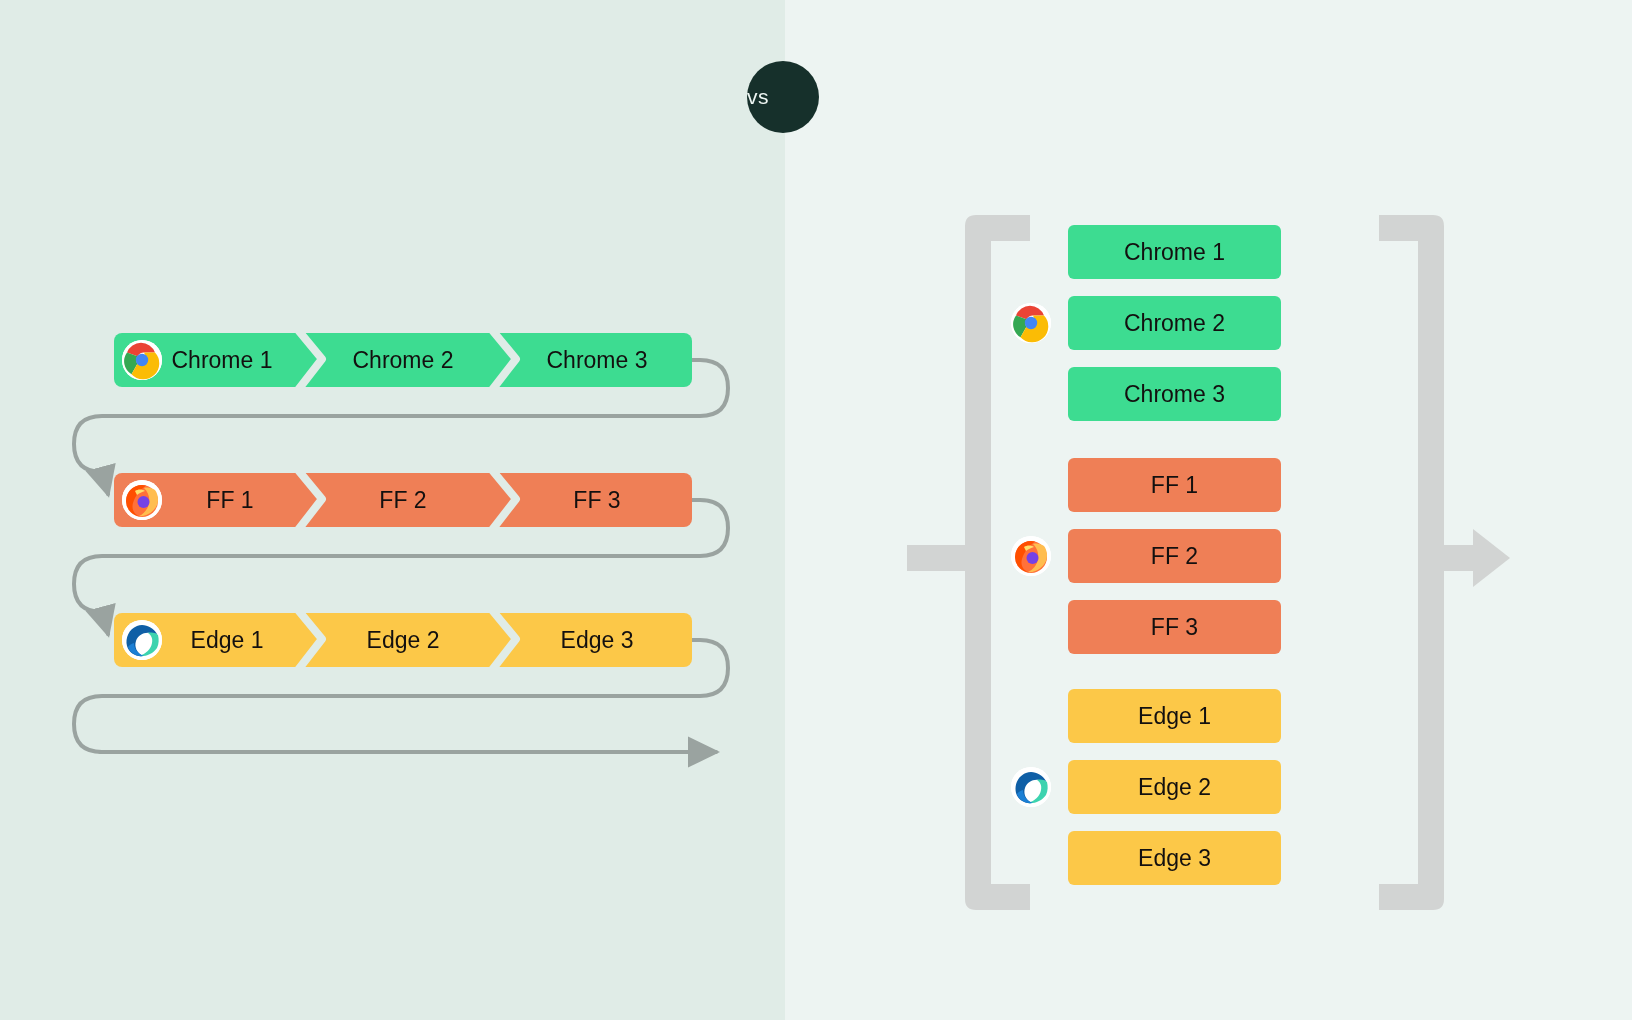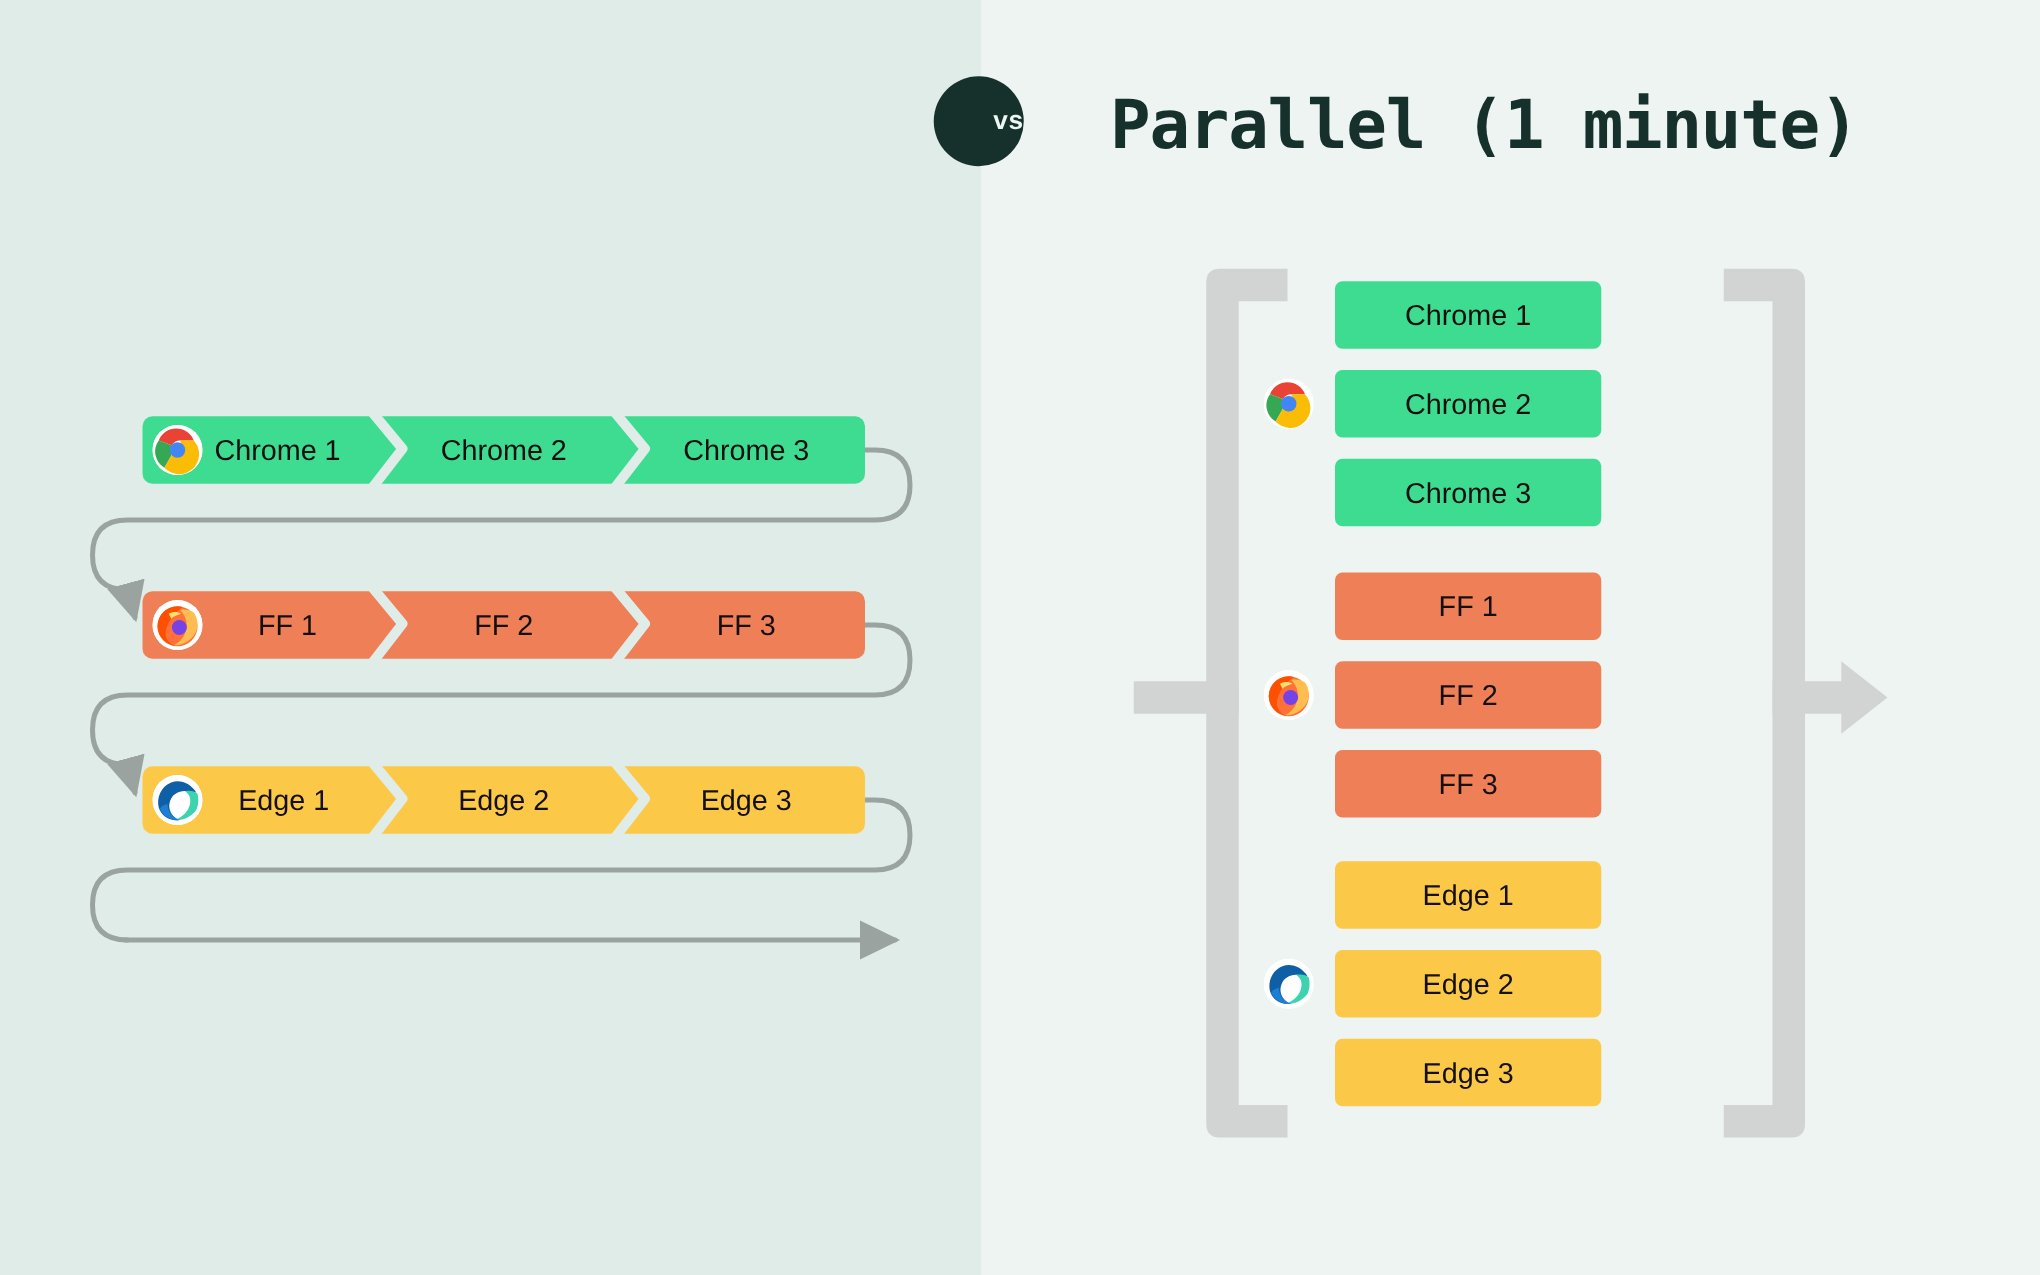--- a/index.html
+++ b/index.html
@@ -25,22 +25,22 @@
     color:#16302b;
     white-space:nowrap;
   }
   #title-serial   { left:108px; top:68px; }
   #title-parallel { left:888px; top:68px; }
 
   .vs-badge {
     position:absolute; left:747px; top:61px;
     width:72px; height:72px; border-radius:50%;
     background:#16302b;
-    display:flex; align-items:center; justify-content:flex-end;
-    color:#eef6f3; font-size:21px; font-weight:bold;
+    display:flex; align-items:center; justify-content:flex-start;
+    color:#eef6f3; font-size:21px; font-weight:normal;
     letter-spacing:0.5px;
   }
 
   
   #serial { position:absolute; left:0; top:0; width:785px; height:1020px; }
 
   .serial-row { position:absolute; left:114px; width:578px; height:54px; }
   .serial-row .bar {
     position:absolute; inset:0;
     border-radius:8px;
@@ -87,21 +87,20 @@
 </style>
 </head>
 <body>
 
 <div id="stage">
 
   <div class="bg-left"></div>
   <div class="bg-right"></div>
 
 
-  <div class="title" id="title-parallel">Parallel (1 minute)</div>
 
   <div class="vs-badge">
     <span>vs</span>
   </div>
 
   <div id="serial">
 
     <div class="loop">
       <svg width="785" height="1020" viewBox="0 0 785 1020" aria-hidden="true">
         <defs>

